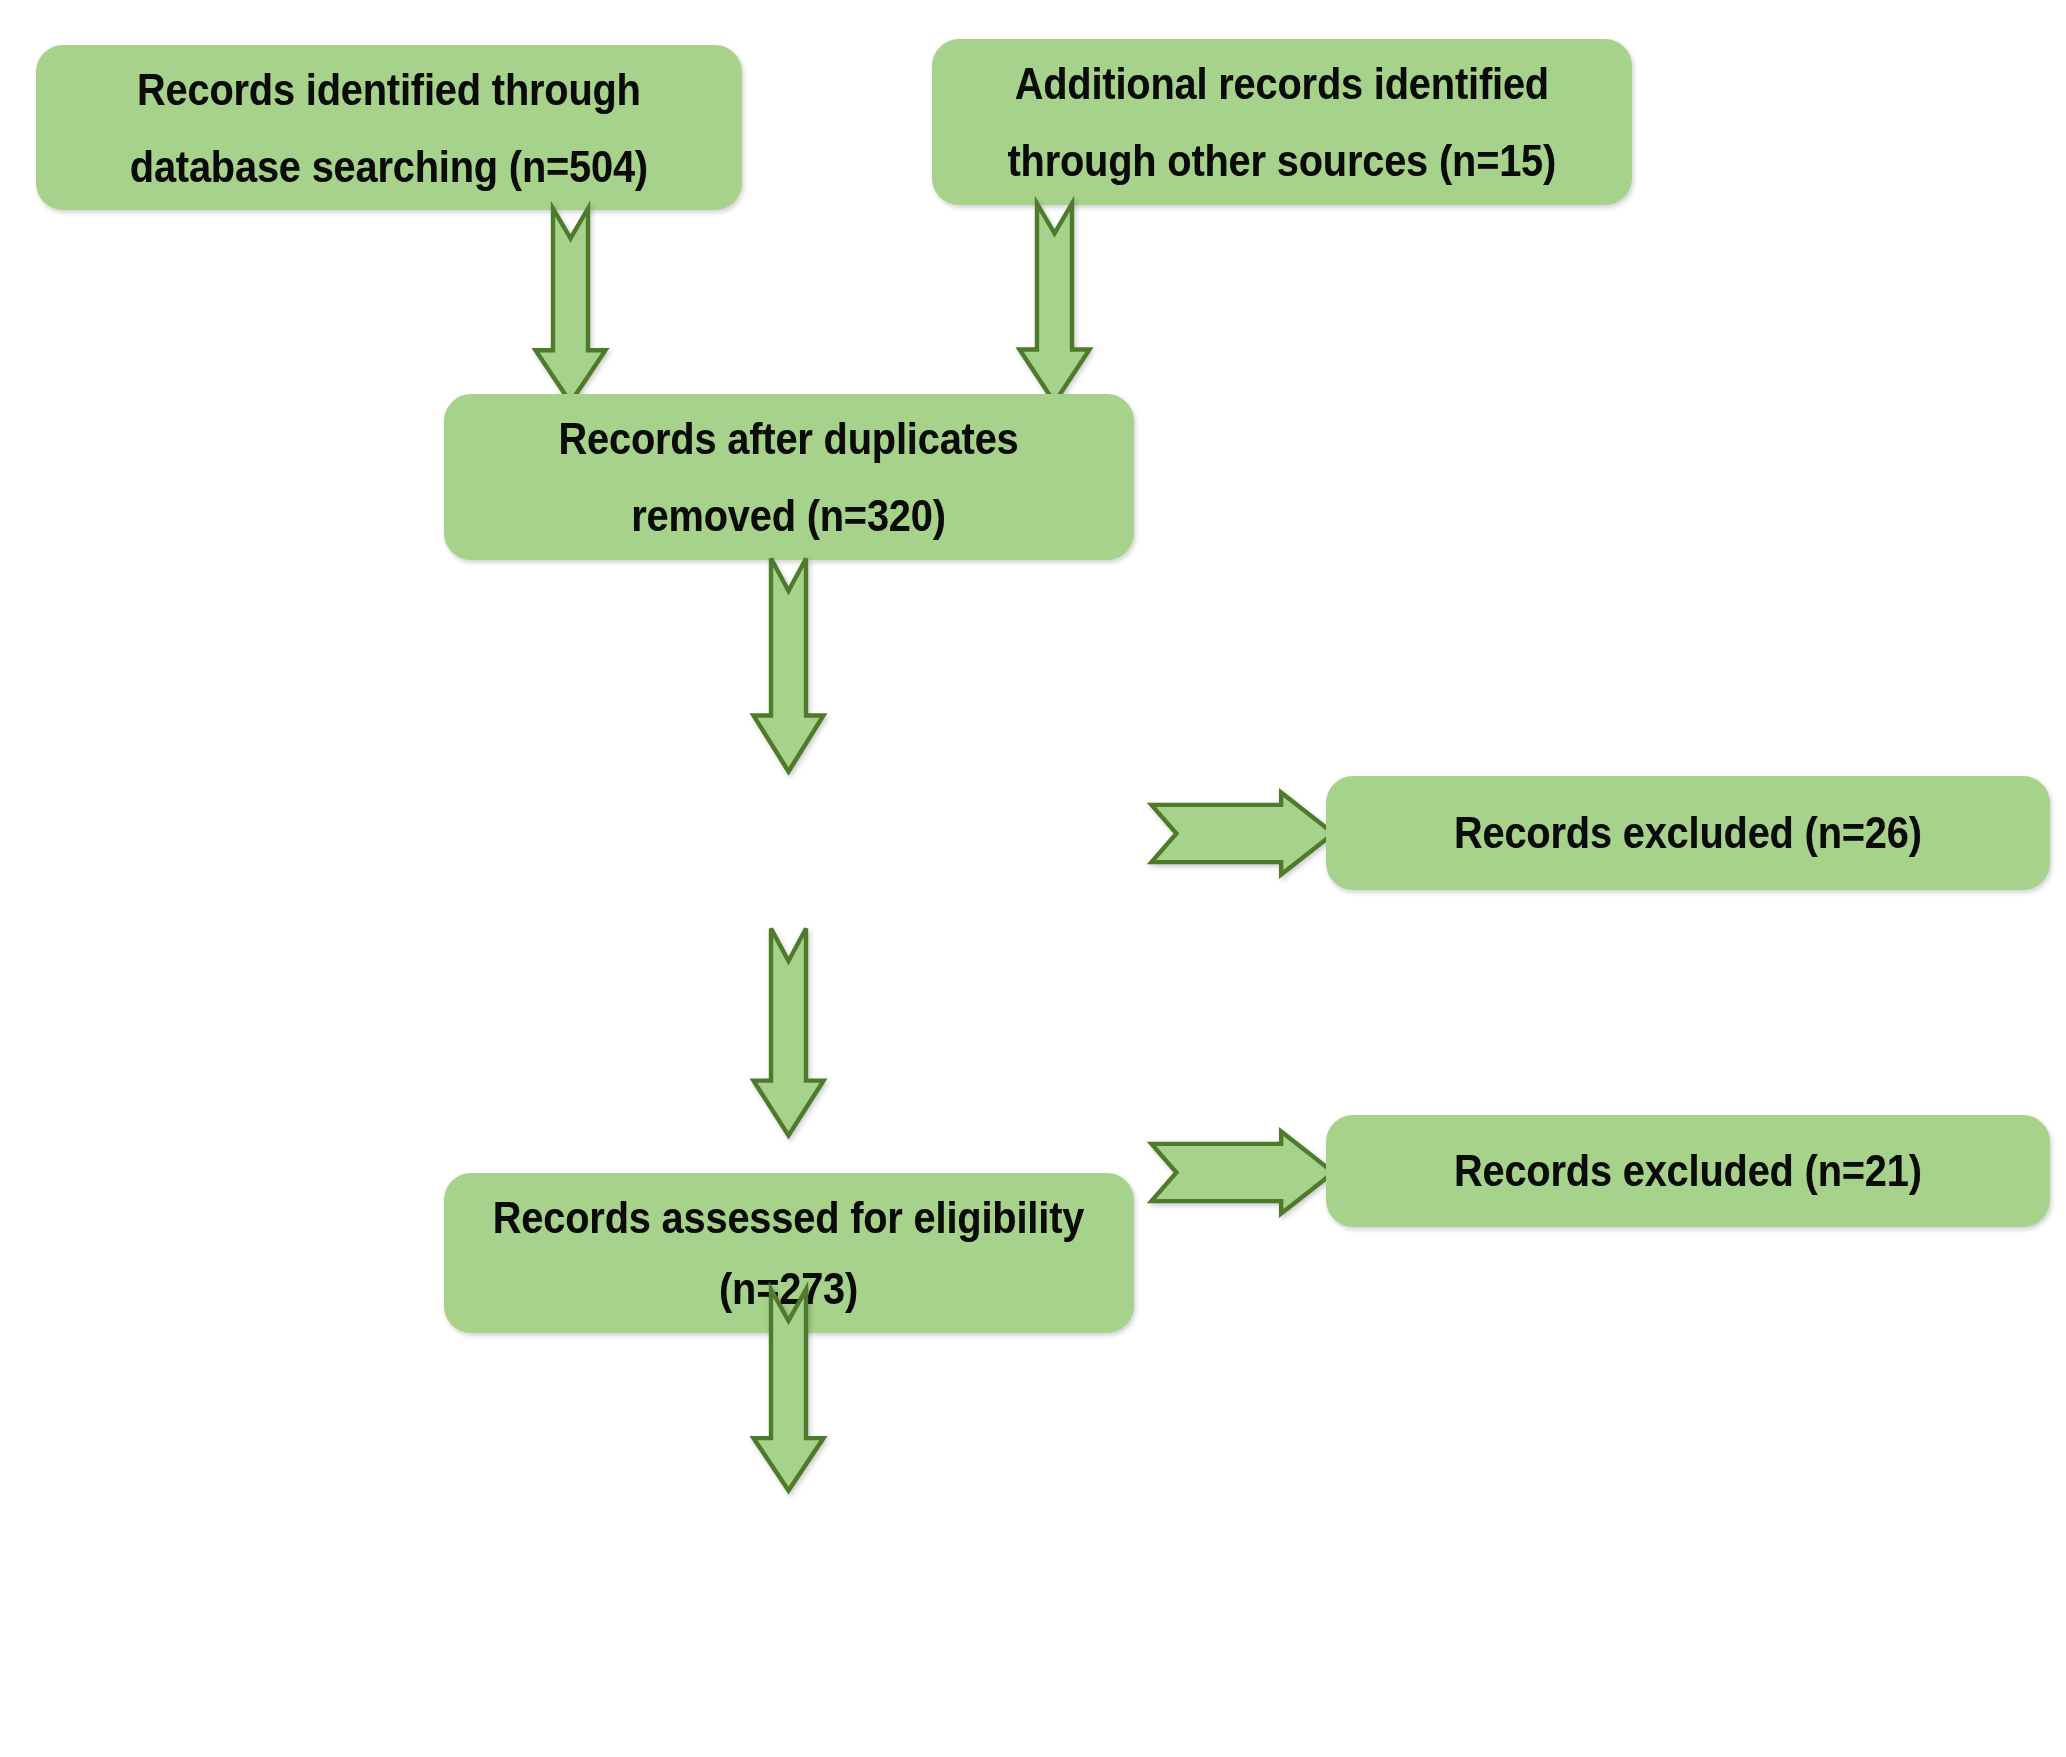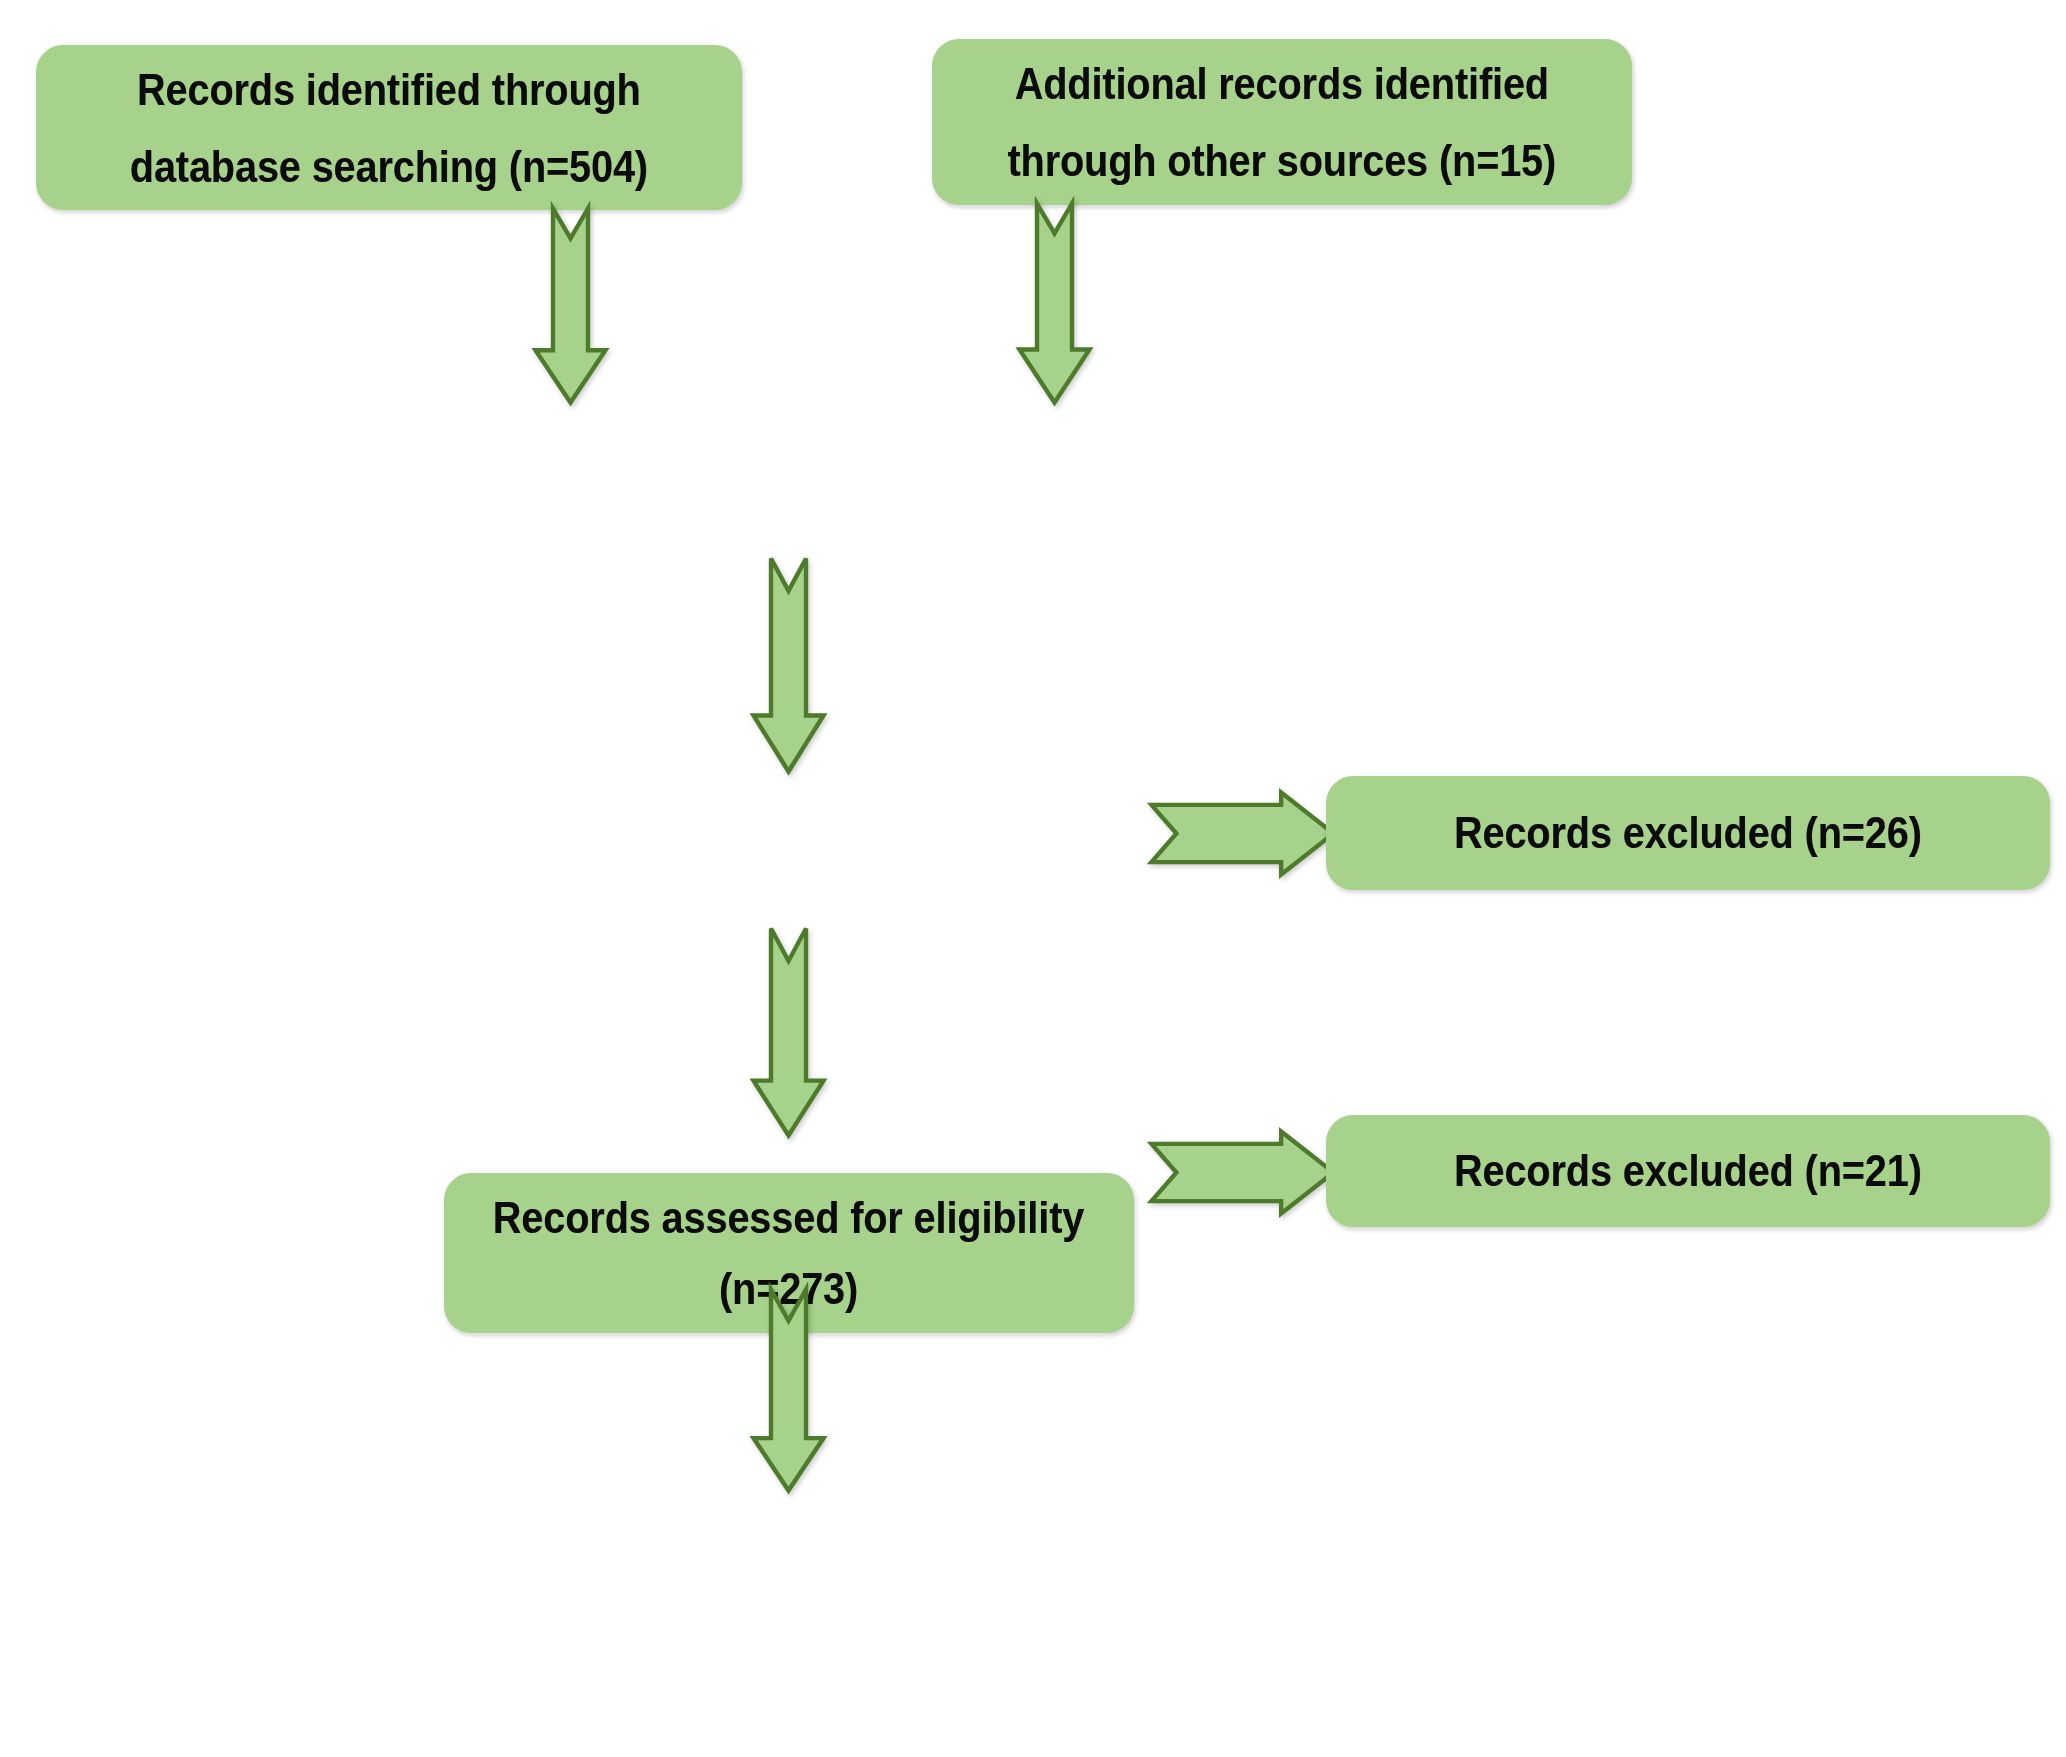--- a/index.html
+++ b/index.html
@@ -103,20 +103,24 @@
       <polygon class="arrow-shape" points="32,4 60,52 88,4 88,232 116,232 60,316 4,232 32,232"></polygon>
     </svg>
   </div>
 
   <div class="arrow" id="arrow-v2">
     <svg viewBox="0 0 120 327" preserveAspectRatio="none">
       <polygon class="arrow-shape" points="32,4 60,52 88,4 88,238 116,238 60,323 4,238 32,238"></polygon>
     </svg>
   </div>
 
+  <div class="node" id="node-duplicates">
+    <span class="node-label">Records after duplicates
+removed (n=320)</span>
+  </div>
 
   <div class="arrow" id="arrow-v3">
     <svg viewBox="0 0 120 350" preserveAspectRatio="none">
       <polygon class="arrow-shape" points="32,4 60,56 88,4 88,256 116,256 60,346 4,256 32,256"></polygon>
     </svg>
   </div>
 
 
   <div class="arrow" id="arrow-h1">
     <svg viewBox="0 0 300 140" preserveAspectRatio="none">

